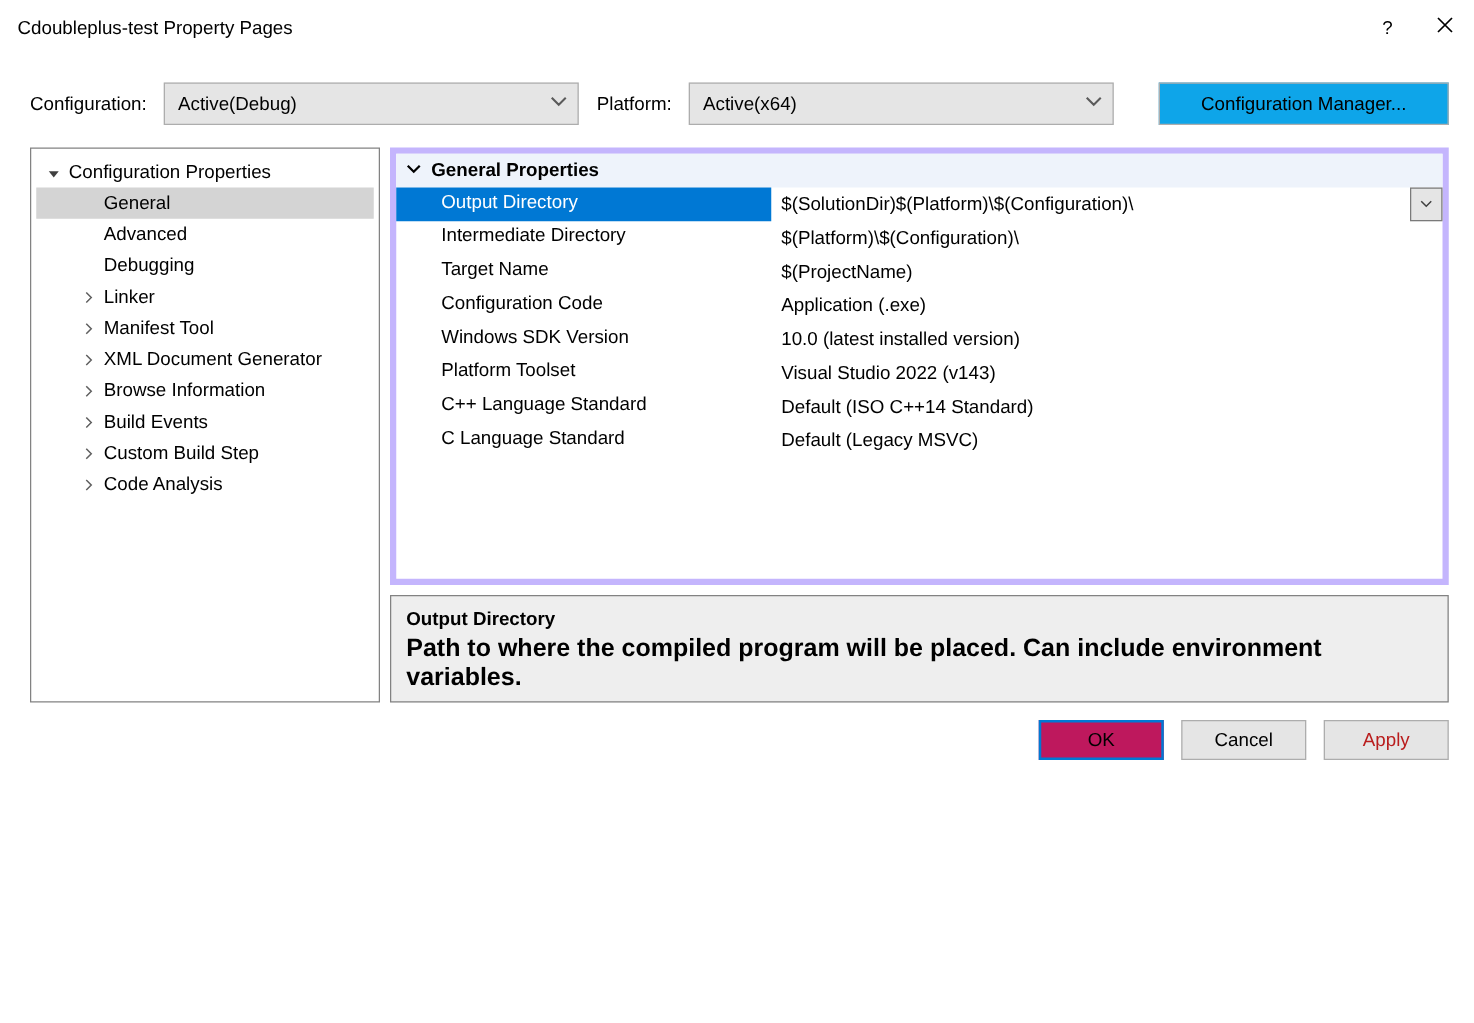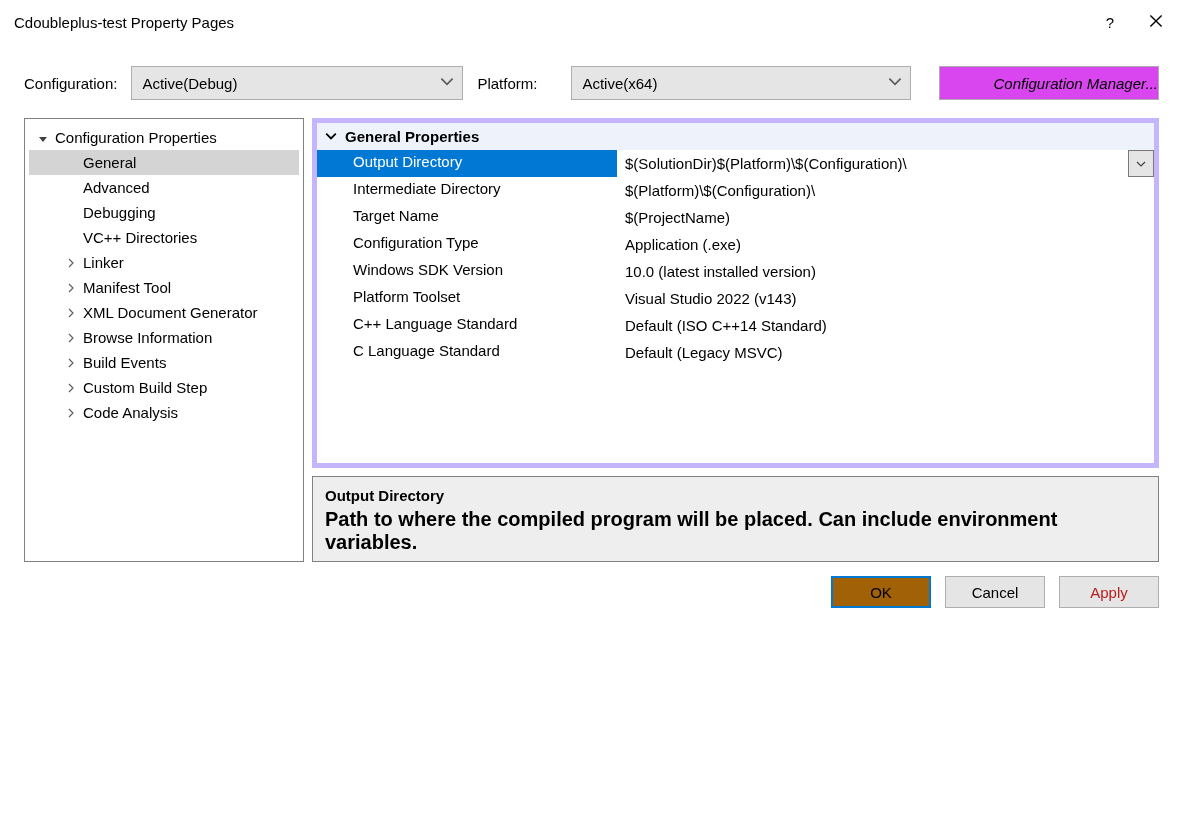--- a/index.html
+++ b/index.html
@@ -9,22 +9,22 @@
 .titlebar .title { flex: 1; font-size: 15px; }
 .titlebar .tb-btn { width: 46px; height: 44px; display: flex; align-items: center; justify-content: center; color: #000; }
 .titlebar .tb-btn svg { width: 14px; height: 14px; }
 
 .toprow { display: flex; align-items: center; gap: 14px; padding: 22px 20px 18px 24px; }
 .toprow .lbl { font-size: 15px; color: #000; }
 .combo { flex: 0 0 auto; height: 34px; background: #e5e5e5; border: 1px solid #adadad; display: flex; align-items: center; padding: 0 10px; position: relative; }
 .combo .chev { position: absolute; right: 8px; top: 50%; transform: translateY(-50%); }
 .combo .chev svg { width: 14px; height: 14px; }
 .cfg-combo { width: 332px; }
-.plat-combo { width: 340px; margin-left: 20px; }
-.cfg-mgr-btn { width: 232px; height: 34px; background: #d946ef; border: 1px solid #adadad; display: flex; align-items: center; justify-content: flex-end; cursor: pointer; font-style: italic; }
+.plat-combo { width: 340px; }
+.cfg-mgr-btn { width: 232px; height: 34px; background: #0ea5e9; border: 1px solid #adadad; display: flex; align-items: center; justify-content: center; cursor: pointer; }
 
 .body { flex: 1; display: flex; gap: 8px; padding: 0 20px 0 24px; }
 .tree { width: 280px; border: 1px solid #828282; padding: 6px 4px; overflow: auto; }
 .tree-node { padding: 4px 6px 4px 8px; display: flex; align-items: center; gap: 6px; font-size: 15px; cursor: pointer; }
 .tree-node.lvl1 { padding-left: 8px; }
 .tree-node.lvl2 { padding-left: 36px; }
 .tree-node.selected { background: #d4d4d4; }
 .tree-arrow { width: 12px; display: inline-flex; justify-content: center; }
 .tree-arrow svg { width: 10px; height: 10px; }
 
@@ -41,21 +41,21 @@
 .grid-row.selected .dd { display: flex; }
 .grid-row .dd svg { width: 10px; height: 10px; }
 .bold { font-weight: 400; }
 
 .desc-box { height: 86px; border: 1px solid #828282; background: #eeeeee; padding: 10px 12px; }
 .desc-box .dt { font-weight: 700; font-size: 15px; margin-bottom: 4px; }
 .desc-box .dd { font-size: 20px; font-weight: bold; }
 
 .btnrow { display: flex; justify-content: flex-end; gap: 14px; padding: 14px 20px 16px 24px; }
 .btn { width: 100px; height: 32px; border: 1px solid #adadad; background: #e5e5e5; display: flex; align-items: center; justify-content: center; cursor: pointer; font-size: 15px; }
-.btn.primary { border: 2px solid #0078d4; background: #a16207; }
+.btn.primary { border: 2px solid #0078d4; background: #be185d; }
 .btn.disabled { color: #b91c1c; }
 </style>
 </head>
 <body>
 
 <div class="dialog">
 
   <div class="titlebar">
     <div class="title">Cdoubleplus-test Property Pages</div>
     <div class="tb-btn">
@@ -111,24 +111,20 @@
             <span class="tree-arrow"></span>
             <span>General</span>
           </div>
           <div class="tree-node lvl2">
             <span class="tree-arrow"></span>
             <span>Advanced</span>
           </div>
           <div class="tree-node lvl2">
             <span class="tree-arrow"></span>
             <span>Debugging</span>
-          </div>
-          <div class="tree-node lvl2">
-            <span class="tree-arrow"></span>
-            <span>VC++ Directories</span>
           </div>
           <div class="tree-node lvl2">
             <span class="tree-arrow">
               <svg viewBox="0 0 10 10">
                 <path d="M3 1 L7 5 L3 9" stroke="#606060" stroke-width="1.2" fill="none"></path>
               </svg>
             </span>
             <span>Linker</span>
           </div>
           <div class="tree-node lvl2">
@@ -204,21 +200,21 @@
             </div>
             <div class="grid-row">
               <div class="k">Intermediate Directory</div>
               <div class="v">$(Platform)\$(Configuration)\</div>
             </div>
             <div class="grid-row">
               <div class="k">Target Name</div>
               <div class="v">$(ProjectName)</div>
             </div>
             <div class="grid-row">
-              <div class="k">Configuration Type</div>
+              <div class="k">Configuration Code</div>
               <div class="v bold">Application (.exe)</div>
             </div>
             <div class="grid-row">
               <div class="k">Windows SDK Version</div>
               <div class="v bold">10.0 (latest installed version)</div>
             </div>
             <div class="grid-row">
               <div class="k">Platform Toolset</div>
               <div class="v bold">Visual Studio 2022 (v143)</div>
             </div>

